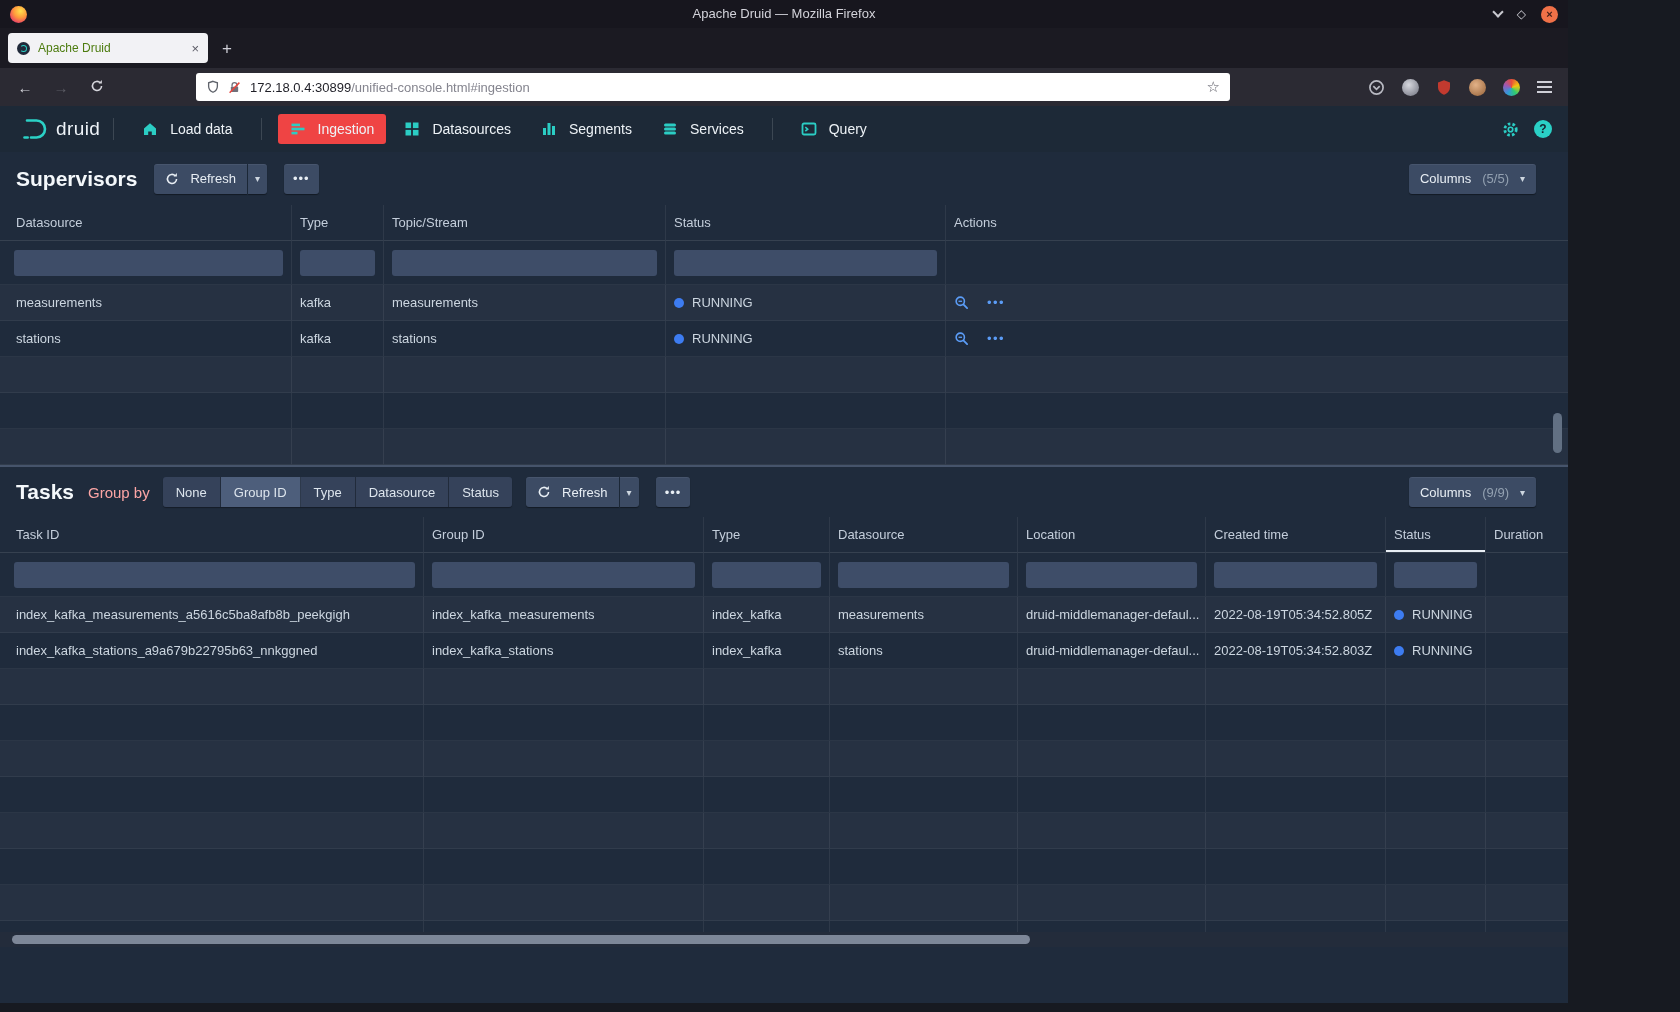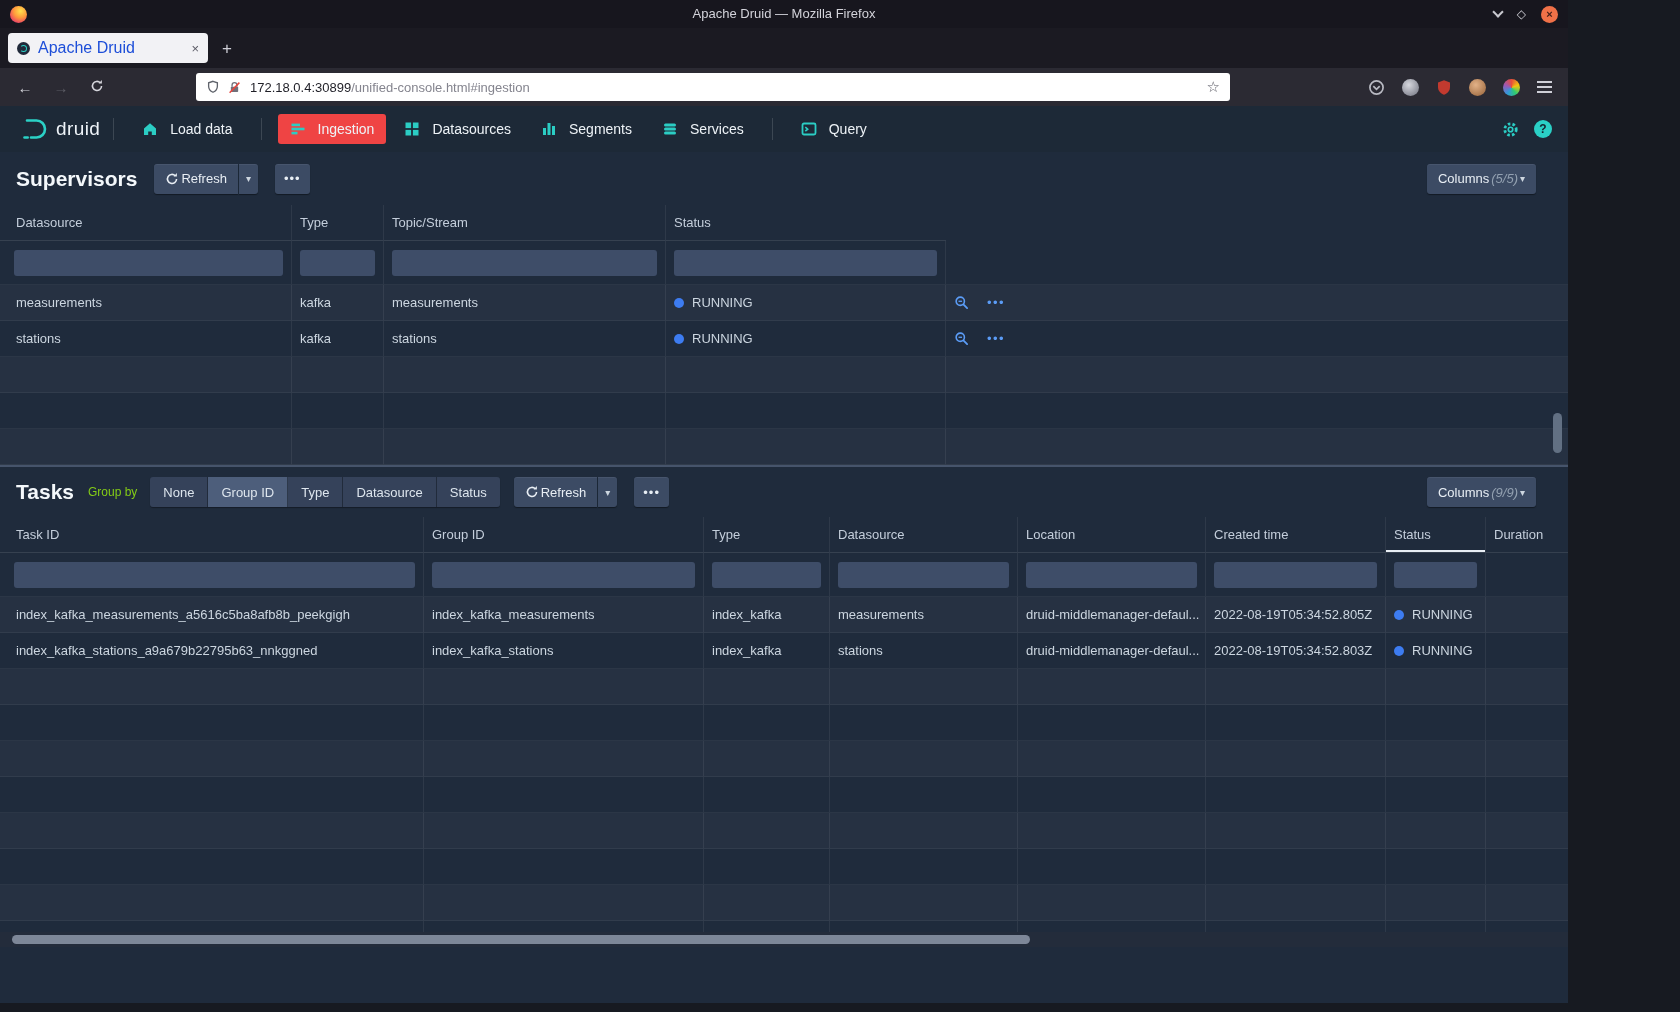--- a/index.html
+++ b/index.html
@@ -23,21 +23,21 @@
 
   
   .tabbar{position:absolute;left:0;top:28px;width:100%;height:40px;background:#1b1a22;
           display:flex;align-items:flex-end;}
   .tab{margin:0 0 5px 8px;width:200px;height:30px;background:#f2f2f5;border-radius:4px;
        display:flex;align-items:center;padding:0 9px;}
   .favicon{width:13px;height:13px;border-radius:50%;background:#20293a;display:flex;
            align-items:center;justify-content:center;flex:none;}
   .favicon i{display:block;width:7px;height:7px;border:1.5px solid #2bd1c6;border-left-color:transparent;
              border-radius:50%;}
-  .tab-label{margin-left:8px;font-size:16px;color:#1d4ed8;white-space:nowrap;overflow:hidden;}
+  .tab-label{margin-left:8px;font-size:12px;color:#4d7c0f;white-space:nowrap;overflow:hidden;}
   .tab-close{margin-left:auto;color:#5c5c66;font-size:13px;}
   .newtab{margin:0 0 11px 14px;color:#cfcfd7;font-size:17px;line-height:1;}
 
   
   .navbar{position:absolute;left:0;top:68px;width:100%;height:38px;background:#2b2a33;
           display:flex;align-items:center;}
   .nav-left{display:flex;align-items:center;gap:10px;padding-left:12px;width:196px;flex:none;}
   .nav-btn{width:26px;text-align:center;font-size:15px;color:#d5d5dc;}
   .nav-btn.disabled{color:#5d5d66;}
   .urlbar{width:1034px;height:28px;background:#ffffff;border-radius:3px;display:flex;
@@ -66,30 +66,30 @@
               font-weight:bold;display:flex;align-items:center;justify-content:center;}
 
   
   .viewport{position:absolute;left:0;top:152px;width:100%;height:780px;overflow:hidden;
             display:flex;flex-direction:column;background:#1f2b3c;}
   .sec-toolbar{display:flex;align-items:center;padding:0 16px;flex:none;text-align:right;}
   .sup-toolbar{height:53px;}
   .task-toolbar{height:50px;}
   .splitter{height:2px;background:#46546b;flex:none;}
   .sec-title{font-size:21px;font-weight:bold;color:#f4f8fb;margin-right:17px;}
-  .btn{display:flex;align-items:center;gap:2px;height:30px;padding:0 11px;background:#3c4b64;
+  .btn{display:flex;align-items:center;gap:11px;height:30px;padding:0 11px;background:#3c4b64;
        border-radius:3px;color:#e8eef4;font-size:13px;
        box-shadow:inset 0 1px 0 rgba(255,255,255,.06),0 1px 1px rgba(0,0,0,.4);}
   .btn-main{border-radius:3px 0 0 3px;}
   .btn-caret{padding:0 7px;border-radius:0 3px 3px 0;margin-left:1px;}
   .btn-more{margin-left:17px;padding:0 9px;letter-spacing:1px;}
   .caret{font-size:10px;color:#cdd6df;}
   .right{margin-left:auto;}
-  .count{color:#93a1b1;font-style:italic;}
-  .groupby-label{color:#84cc16;font-size:12px;margin:0 13px 0 14px;}
+  .count{color:#93a1b1;}
+  .groupby-label{color:#fca5a5;font-size:15px;margin:0 13px 0 14px;}
   .seg{display:flex;box-shadow:0 1px 1px rgba(0,0,0,.35);border-radius:3px;}
   .seg-btn{height:30px;padding:0 13px;display:flex;align-items:center;background:#35425a;
            color:#dde5ed;font-size:13px;border-right:1px solid rgba(13,20,28,.5);}
   .seg-btn:first-child{border-radius:3px 0 0 3px;}
   .seg-btn:last-child{border-radius:0 3px 3px 0;border-right:none;}
   .seg-btn.active{background:#4d5e7b;}
   .seg + .btn-main{margin-left:14px;}
 
   
   .grid{display:grid;flex:none;}
@@ -273,20 +273,21 @@
         <span class="count">(5/5)</span>
         <span class="caret">▾</span>
       </div>
     </div>
 
     <div class="grid sup-grid">
       <div class="th">Datasource</div>
       <div class="th">Type</div>
       <div class="th">Topic/Stream</div>
       <div class="th">Status</div>
+      <div class="th">Actions</div>
     </div>
     <div class="grid sup-grid">
       <div class="fcell">
             <input style="">
           </div>
       <div class="fcell">
             <input style="">
           </div>
       <div class="fcell">
             <input style="">

